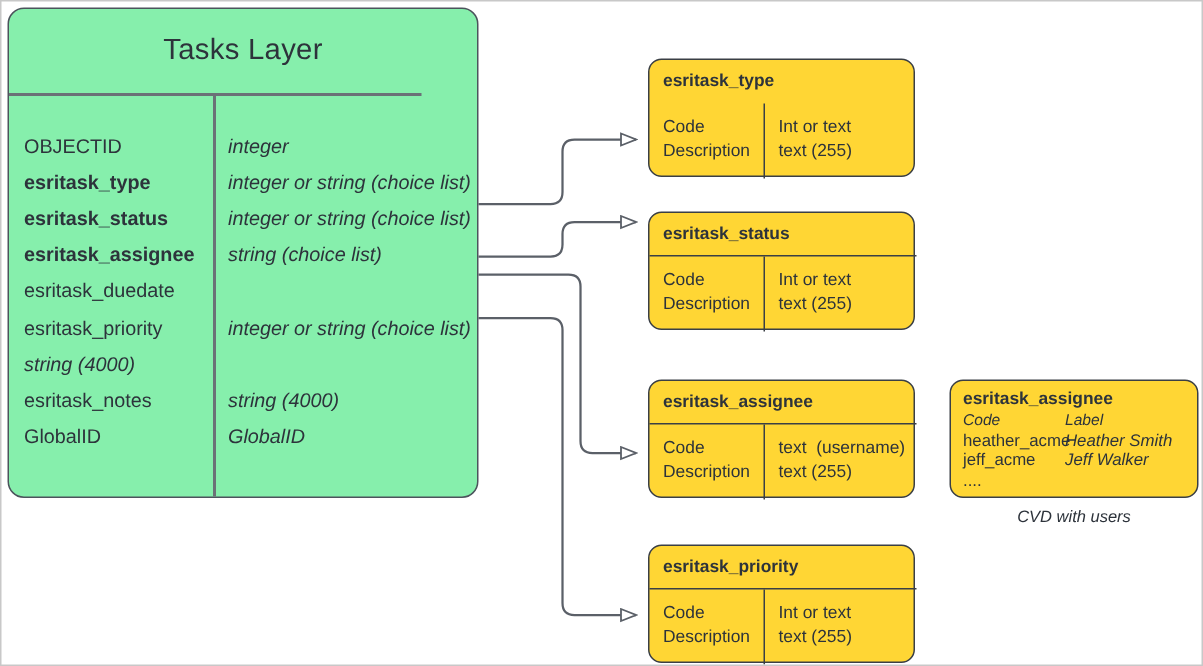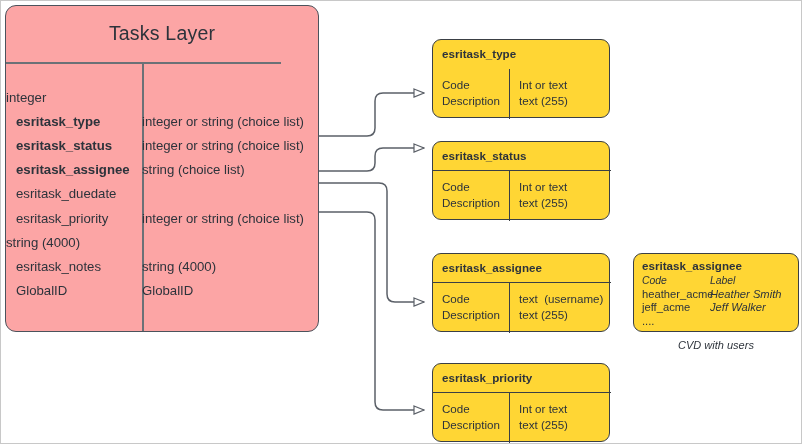--- a/index.html
+++ b/index.html
@@ -30,21 +30,21 @@
 
   
   .entity {
     position: absolute;
     left: 4px;
     top: 4px;
     width: 314px;
     height: 327px;
     border: 1.6px solid #4c535c;
     border-radius: 11px;
-    background: #fca5a5;
+    background: #86efac;
     box-sizing: border-box;
   }
   .entity-title {
     position: absolute;
     left: 0;
     top: 0;
     width: 100%;
     text-align: center;
     font-size: 19.5px;
     color: #2d333b;
@@ -83,23 +83,25 @@
     box-sizing: border-box;
     padding-left: 10px;
     font-size: 13.2px;
     color: #2d333b;
     white-space: nowrap;
   }
   .field-name.bold { font-weight: bold; }
   .field-type {
     flex: 1;
     box-sizing: border-box;
+    padding-left: 10px;
     font-size: 13.2px;
     color: #2d333b;
     white-space: nowrap;
+    font-style: italic;
   }
 
   
   .dbox {
     position: absolute;
     background: #ffd634;
     border: 1.4px solid #3a3f45;
     border-radius: 9px;
     box-sizing: border-box;
   }
@@ -205,20 +207,21 @@
 
     <path d="M318,211 H366 Q374,211 374,219 V401 Q374,409 382,409 H423" fill="none" stroke="#5b6068" stroke-width="1.5" marker-end="url(#arw)"></path>
   </svg>
 
   <div class="entity">
     <div class="entity-title">Tasks Layer</div>
     <div class="entity-hrule"></div>
     <div class="entity-vrule"></div>
     <div class="fields" id="field-list">
         <div class="field-row">
+          <div class="field-name">OBJECTID</div>
           <div class="field-type">integer</div>
         </div>
         <div class="field-row">
           <div class="field-name bold">esritask_type</div>
           <div class="field-type">integer or string (choice list)</div>
         </div>
         <div class="field-row">
           <div class="field-name bold">esritask_status</div>
           <div class="field-type">integer or string (choice list)</div>
         </div>

